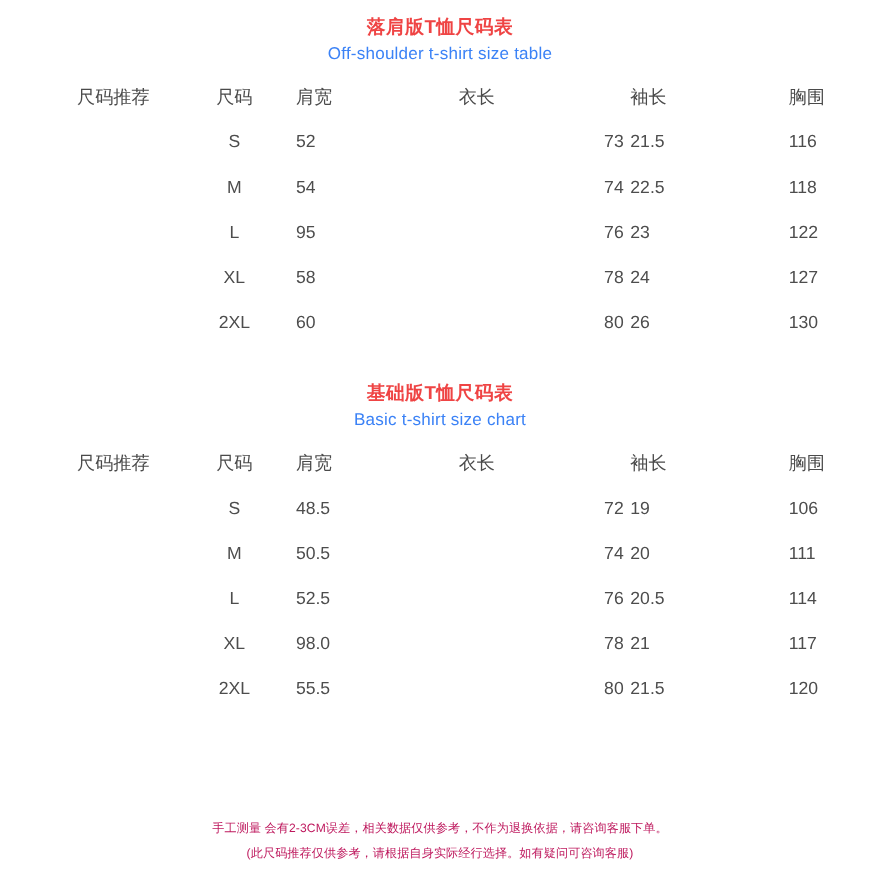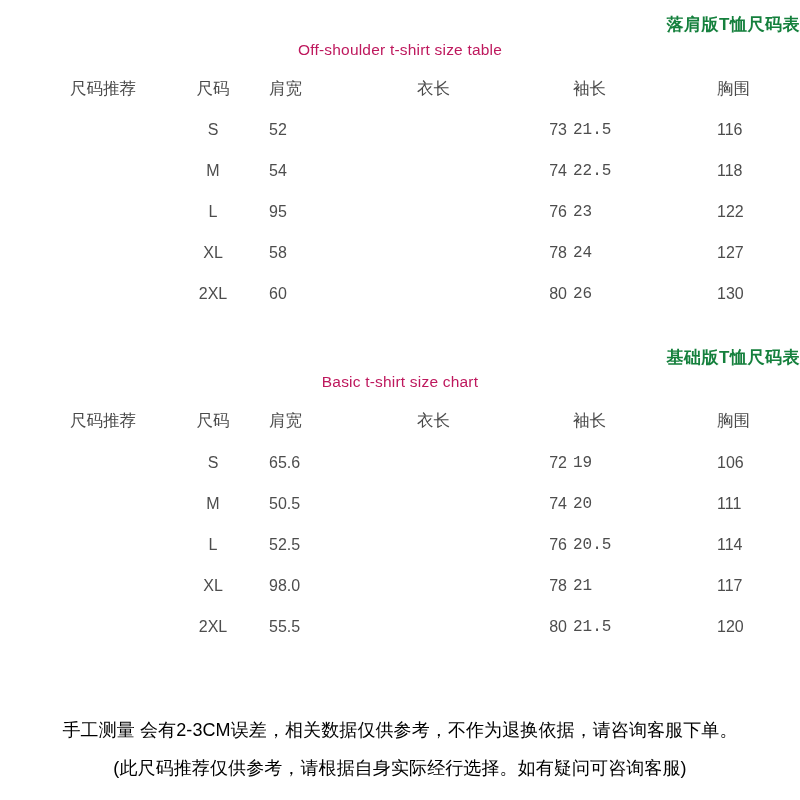--- a/index.html
+++ b/index.html
@@ -24,29 +24,28 @@
   }
 
   
   .title-block {
     text-align: center;
     width: 100%;
   }
   .title-cn {
     font-size: 17px;
     font-weight: 700;
-    color: #15803d;
+    color: #ef4444;
     letter-spacing: 0.5px;
     line-height: 1.5;
-    text-align: right;
   }
   .title-en {
     font-size: 15.5px;
     font-weight: 400;
-    color: #be185d;
+    color: #3b82f6;
     letter-spacing: 0.2px;
     line-height: 1.55;
   }
 
   
   table.size-table {
     width: 100%;
     border-collapse: collapse;
     table-layout: fixed;
   }
@@ -69,21 +68,21 @@
     height: 41px;
     vertical-align: middle;
     color: #4d4d4d;
   }
 
   
   .col-rec   { width: 120px; text-align: center; }
   .col-size  { width: 100px; text-align: center; }
   .col-shou  { width: 130px; text-align: left;   padding-left: 6px !important; }
   .col-len   { width: 150px; text-align: right;   padding-left: 18px !important; }
-  .col-slv   { width: 140px; text-align: left;   padding-left: 6px !important; font-family: Liberation Mono, monospace; }
+  .col-slv   { width: 140px; text-align: left;   padding-left: 6px !important; }
   .col-bust  { width: 110px; text-align: left;   padding-left: 4px !important; }
 
   thead .col-shou { text-align: left; padding-left: 6px !important; }
   thead .col-len  { text-align: left; padding-left: 18px !important; }
   thead .col-slv  { text-align: left; padding-left: 6px !important; }
   thead .col-bust { text-align: left; padding-left: 4px !important; }
 
   .table-wrap { padding: 0 52px 0 43px; box-sizing: border-box; }
 
   
@@ -94,22 +93,22 @@
 
   
   .footer {
     position: absolute;
     left: 0;
     right: 0;
     bottom: 12px;
     text-align: center;
   }
   .footer-line {
-    font-size: 18px;
-    color: #000000;
+    font-size: 11px;
+    color: #be185d;
     line-height: 2.1;
     letter-spacing: 0.1px;
   }
 </style>
 </head>
 <body>
 
 <div class="page">
 
   <div class="title-block t1-title">
@@ -188,21 +187,21 @@
           <th class="col-shou">肩宽</th>
           <th class="col-len">衣长</th>
           <th class="col-slv">袖长</th>
           <th class="col-bust">胸围</th>
         </tr>
       </thead>
       <tbody>
         <tr>
           <td class="col-rec"></td>
           <td class="col-size">S</td>
-          <td class="col-shou">65.6</td>
+          <td class="col-shou">48.5</td>
           <td class="col-len">72</td>
           <td class="col-slv">19</td>
           <td class="col-bust">106</td>
         </tr>
         <tr>
           <td class="col-rec"></td>
           <td class="col-size">M</td>
           <td class="col-shou">50.5</td>
           <td class="col-len">74</td>
           <td class="col-slv">20</td>

